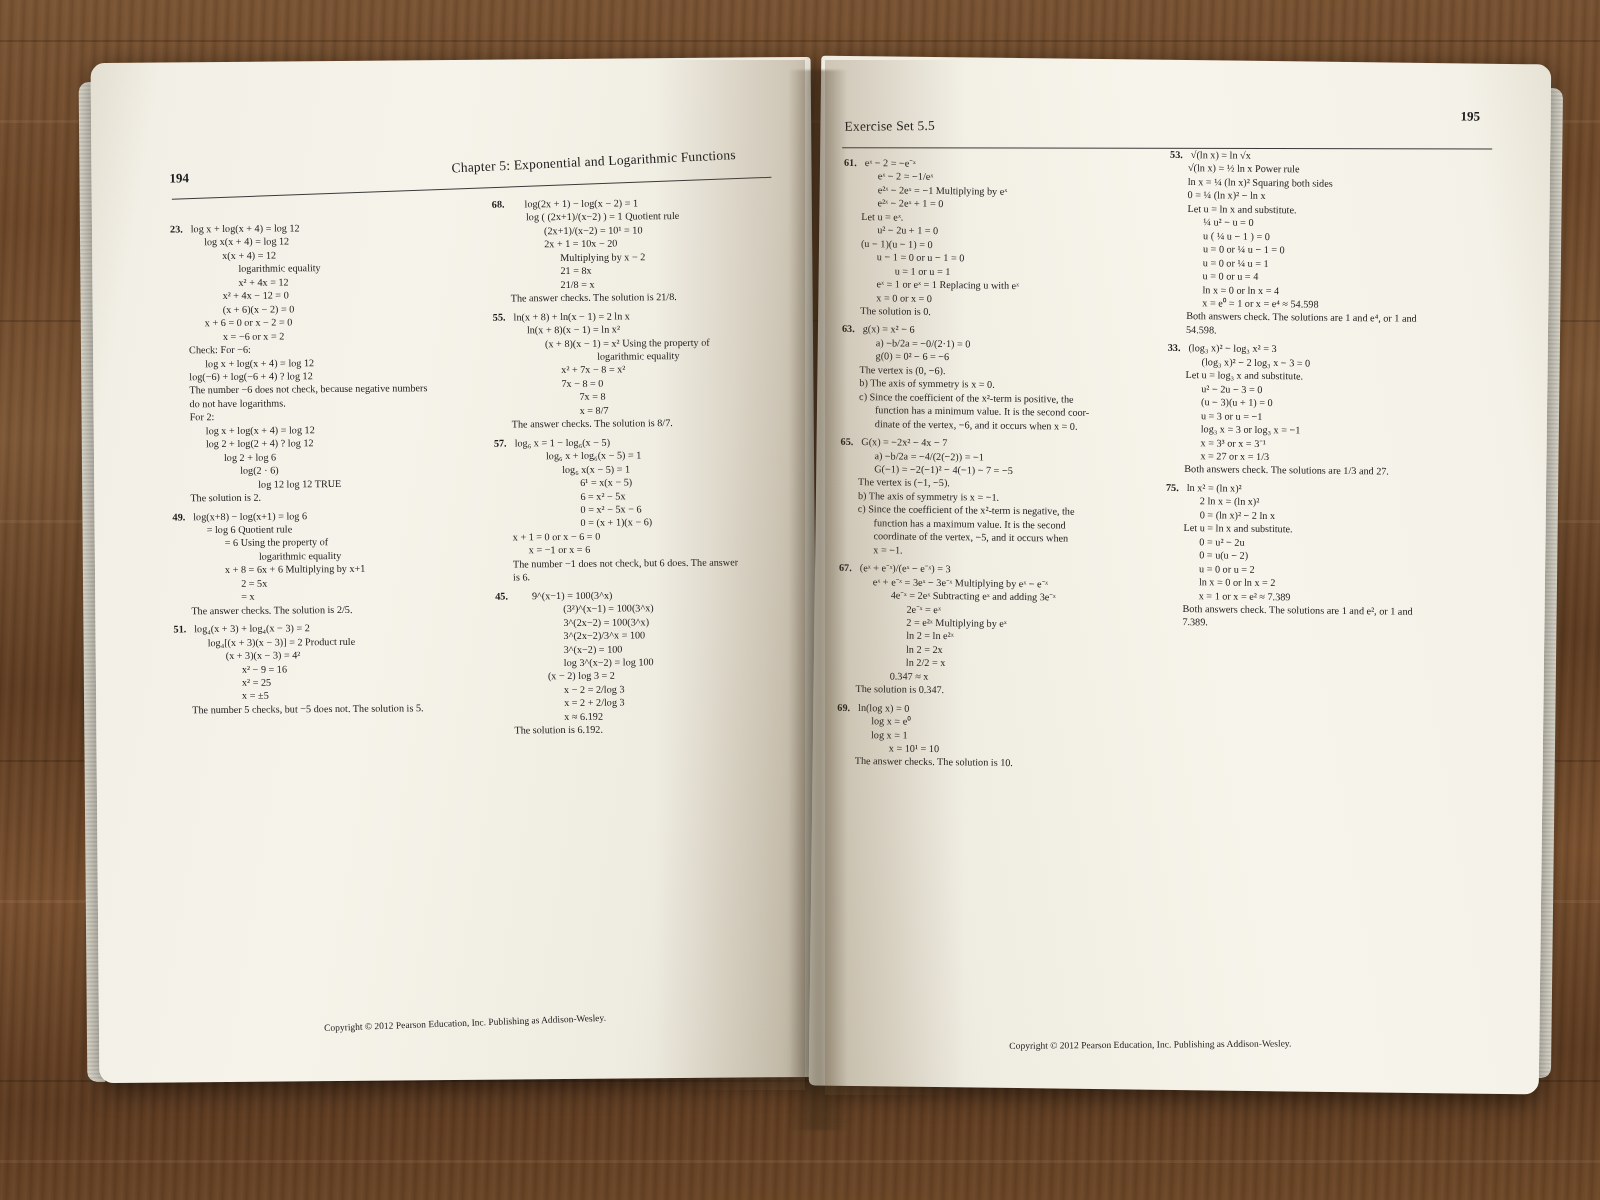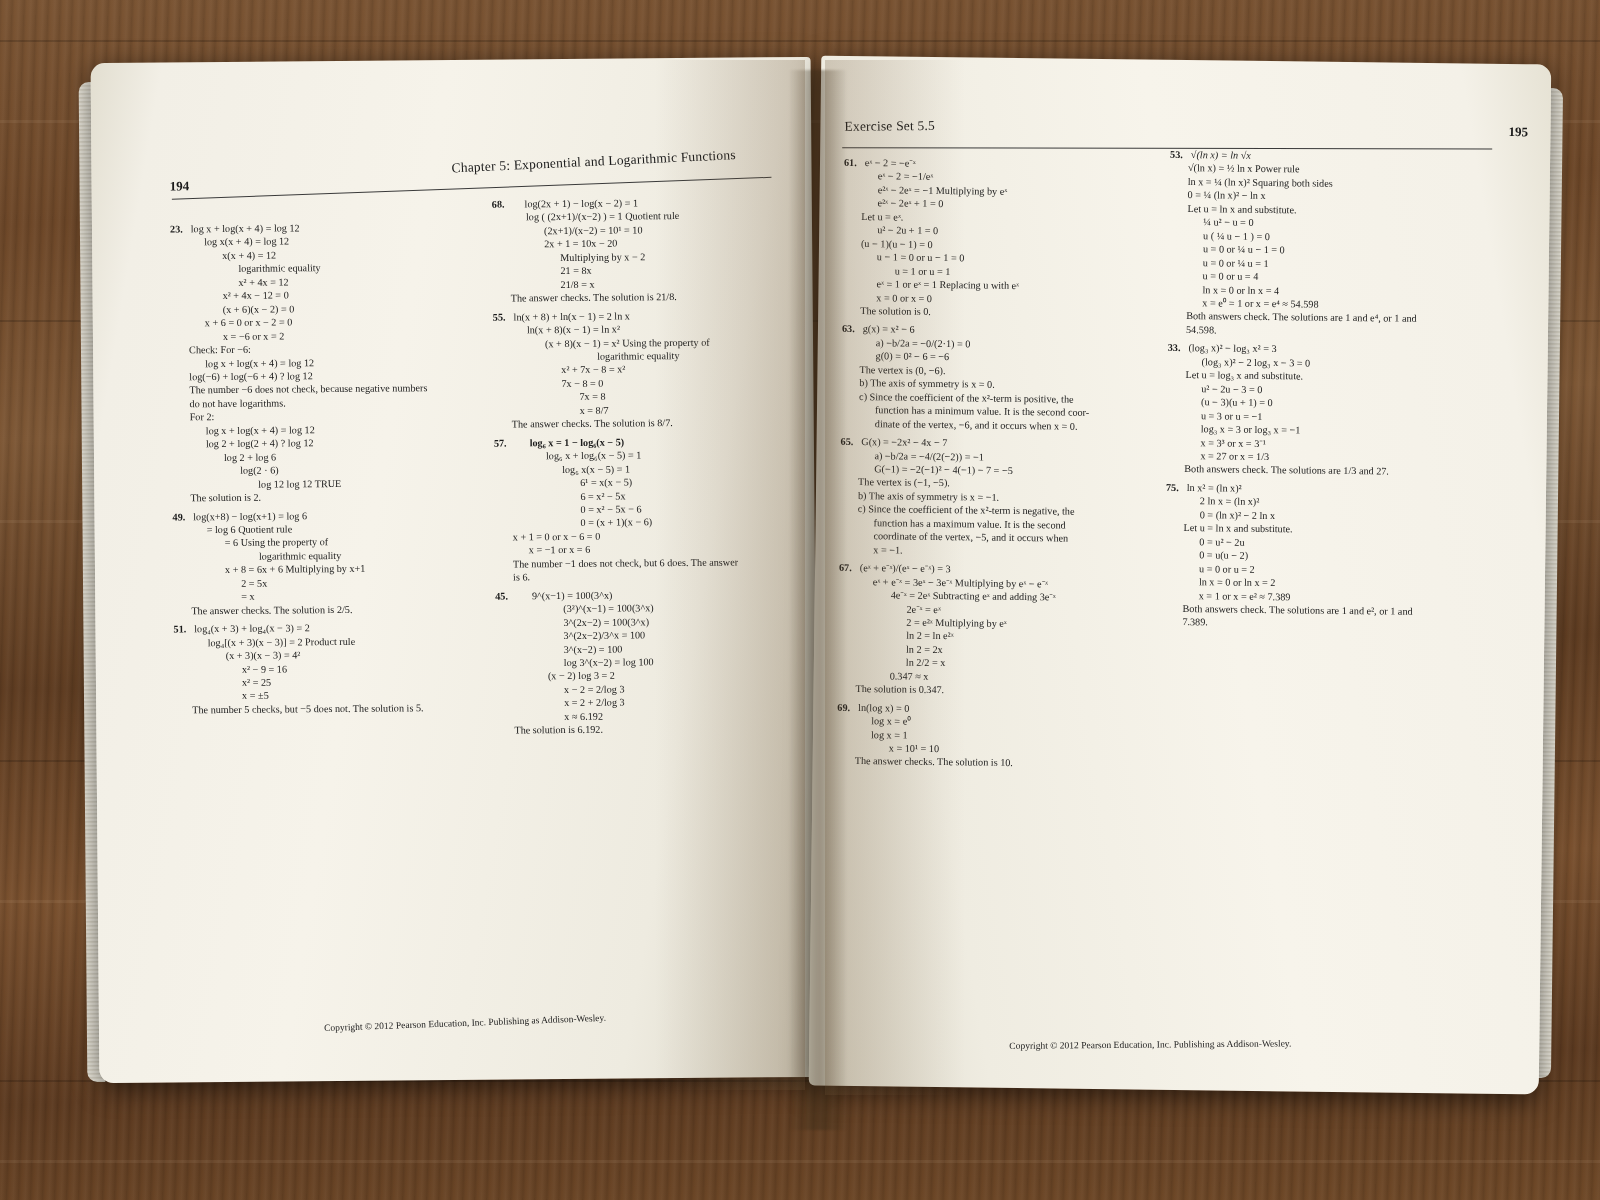--- a/index.html
+++ b/index.html
@@ -79,21 +79,21 @@
 
   <div id="book">
 
     <div class="edge" id="edgeL"></div>
     <div class="edge" id="edgeR"></div>
 
     <div class="page" id="pageL">
       <div class="pc">
         <div class="hdr" style="left:360px;top:95px;transform:rotate(-2.2deg);">Chapter 5:  Exponential and Logarithmic Functions</div>
         <div class="rule" style="left:80px;top:128px;width:600px;transform:rotate(-1.6deg);"></div>
-        <div class="pnum" style="left:78px;top:116px;">194</div>
+        <div class="pnum" style="left:78px;top:108px;">194</div>
 
         <div class="col" id="L1" style="left:78px;top:160px;width:300px;">
             <div class="item">
               <div class="line"><span class="num">23.</span><span style="margin-left: 8px;">log x + log(x + 4) = log 12</span></div>
               <div class="line ind2">log x(x + 4) = log 12</div>
               <div class="line ind3">x(x + 4) = 12</div>
               <div class="line ind4">logarithmic equality</div>
               <div class="line ind4">x² + 4x = 12</div>
               <div class="line ind3">x² + 4x − 12 = 0</div>
               <div class="line ind3">(x + 6)(x − 2) = 0</div>
@@ -149,21 +149,21 @@
               <div class="line ind2">ln(x + 8)(x − 1) = ln x²</div>
               <div class="line ind3">(x + 8)(x − 1) = x²      Using the property of</div>
               <div class="line ind6">logarithmic equality</div>
               <div class="line ind4">x² + 7x − 8 = x²</div>
               <div class="line ind4">7x − 8 = 0</div>
               <div class="line ind5">7x = 8</div>
               <div class="line ind5">x = 8/7</div>
               <div class="line ind1">The answer checks. The solution is 8/7.</div>
             </div>
             <div class="item">
-              <div class="line"><span class="num">57.</span><span style="margin-left: 23px; font-weight: bold;">log₆ x = 1 − log₆(x − 5)</span></div>
+              <div class="line"><span class="num">57.</span><span style="margin-left: 8px;">log₆ x = 1 − log₆(x − 5)</span></div>
               <div class="line ind3">log₆ x + log₆(x − 5) = 1</div>
               <div class="line ind4">log₆ x(x − 5) = 1</div>
               <div class="line ind5">6¹ = x(x − 5)</div>
               <div class="line ind5">6 = x² − 5x</div>
               <div class="line ind5">0 = x² − 5x − 6</div>
               <div class="line ind5">0 = (x + 1)(x − 6)</div>
               <div class="line ind1">x + 1 = 0   or   x − 6 = 0</div>
               <div class="line ind2">x = −1   or       x = 6</div>
               <div class="line ind1">The number −1 does not check, but 6 does. The answer</div>
               <div class="line ind1">is 6.</div>
@@ -184,21 +184,21 @@
           </div>
 
         <div class="copy" style="left:225px;top:958px;transform:rotate(-1.6deg);">Copyright © 2012 Pearson Education, Inc. Publishing as Addison-Wesley.</div>
       </div>
     </div>
 
     <div class="page" id="pageR">
       <div class="pc">
         <div class="hdr" style="left:24px;top:62px;transform:rotate(-1.2deg);">Exercise Set 5.5</div>
         <div class="rule" style="left:22px;top:88px;width:650px;transform:rotate(-0.6deg);"></div>
-        <div class="pnum" style="left:640px;top:60px;margin-left:48px;">195</div>
+        <div class="pnum" style="left:640px;top:45px;">195</div>
 
         <div class="col" id="R1" style="left:24px;top:100px;width:310px;">
             <div class="item">
               <div class="line"><span class="num">61.</span><span style="margin-left: 8px;">eˣ − 2 = −e⁻ˣ</span></div>
               <div class="line ind2">eˣ − 2 = −1/eˣ</div>
               <div class="line ind2">e²ˣ − 2eˣ = −1     Multiplying by eˣ</div>
               <div class="line ind2">e²ˣ − 2eˣ + 1 = 0</div>
               <div class="line ind1">Let u = eˣ.</div>
               <div class="line ind2">u² − 2u + 1 = 0</div>
               <div class="line ind1">(u − 1)(u − 1) = 0</div>
@@ -244,21 +244,21 @@
             <div class="item">
               <div class="line"><span class="num">69.</span><span style="margin-left: 8px;">ln(log x) = 0</span></div>
               <div class="line ind2">log x = e⁰</div>
               <div class="line ind2">log x = 1</div>
               <div class="line ind3">x = 10¹ = 10</div>
               <div class="line ind1">The answer checks. The solution is 10.</div>
             </div>
           </div>
         <div class="col" id="R2" style="left:350px;top:88px;width:310px;">
             <div class="item">
-              <div class="line"><span class="num">53.</span><span style="margin-left: 8px; font-style: italic;">√(ln x) = ln √x</span></div>
+              <div class="line"><span class="num">53.</span><span style="margin-left: 8px;">√(ln x) = ln √x</span></div>
               <div class="line ind1">√(ln x) = ½ ln x          Power rule</div>
               <div class="line ind1">ln x = ¼ (ln x)²          Squaring both sides</div>
               <div class="line ind1">0 = ¼ (ln x)² − ln x</div>
               <div class="line ind1">Let u = ln x and substitute.</div>
               <div class="line ind2">¼ u² − u = 0</div>
               <div class="line ind2">u ( ¼ u − 1 ) = 0</div>
               <div class="line ind2">u = 0     or   ¼ u − 1 = 0</div>
               <div class="line ind2">u = 0     or      ¼ u = 1</div>
               <div class="line ind2">u = 0     or       u = 4</div>
               <div class="line ind2">ln x = 0     or    ln x = 4</div>

